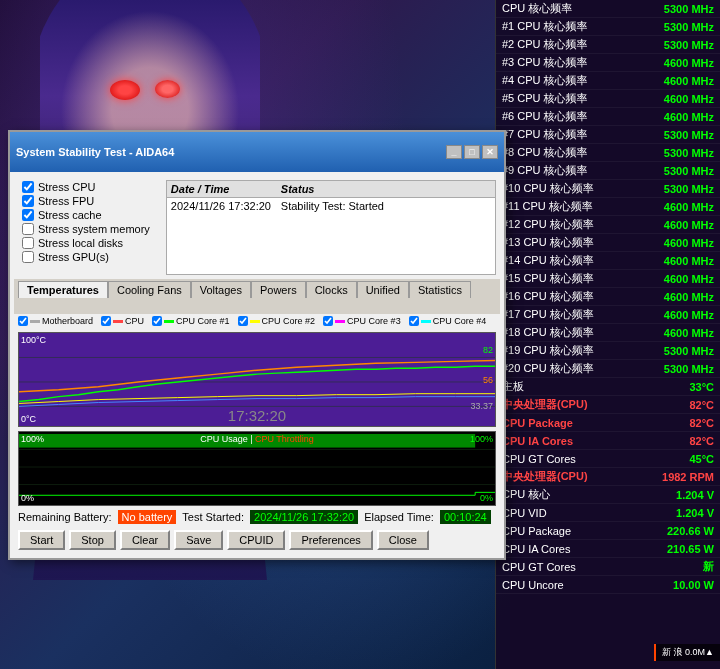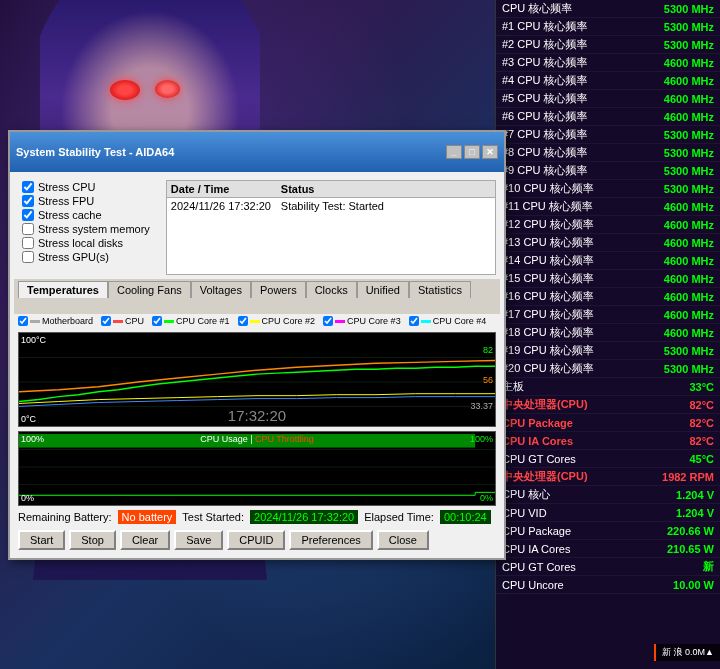--- a/index.html
+++ b/index.html
@@ -234,20 +234,21 @@
     }
 
     .log-header {
       display: flex;
       background: #e0e0e0;
       border-bottom: 1px solid #aaa;
       padding: 2px 4px;
       font-size: 11px;
       font-weight: bold;
       color: #000;
+      font-style: italic;
     }
 
     .log-header .col1 { width: 110px; }
     .log-header .col2 { flex: 1; }
 
     .log-row {
       display: flex;
       padding: 2px 4px;
       font-size: 11px;
       color: #000;
@@ -276,21 +277,21 @@
     }
 
     .tab-item.active {
       background: #f0f0f0;
       font-weight: bold;
     }
 
     
     .chart-container {
       margin: 4px;
-      background: #000000;
+      background: #4c1d95;
       border: 1px solid #555;
       height: 95px;
       position: relative;
       overflow: hidden;
     }
 
     .chart-legend {
       display: flex;
       gap: 8px;
       padding: 2px 4px;

